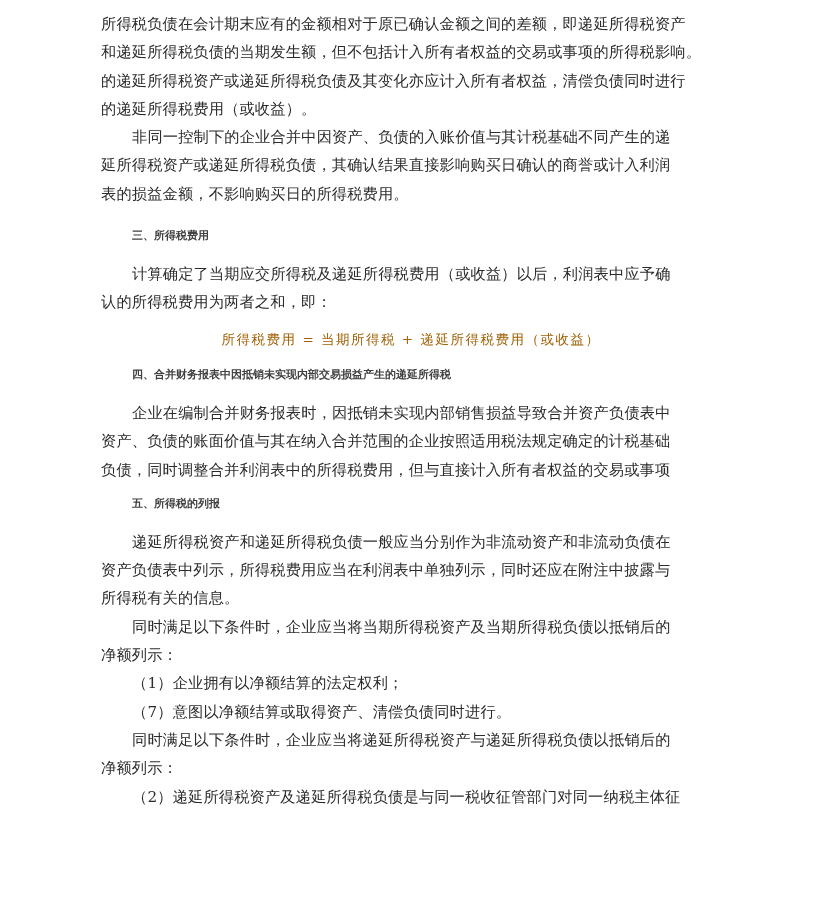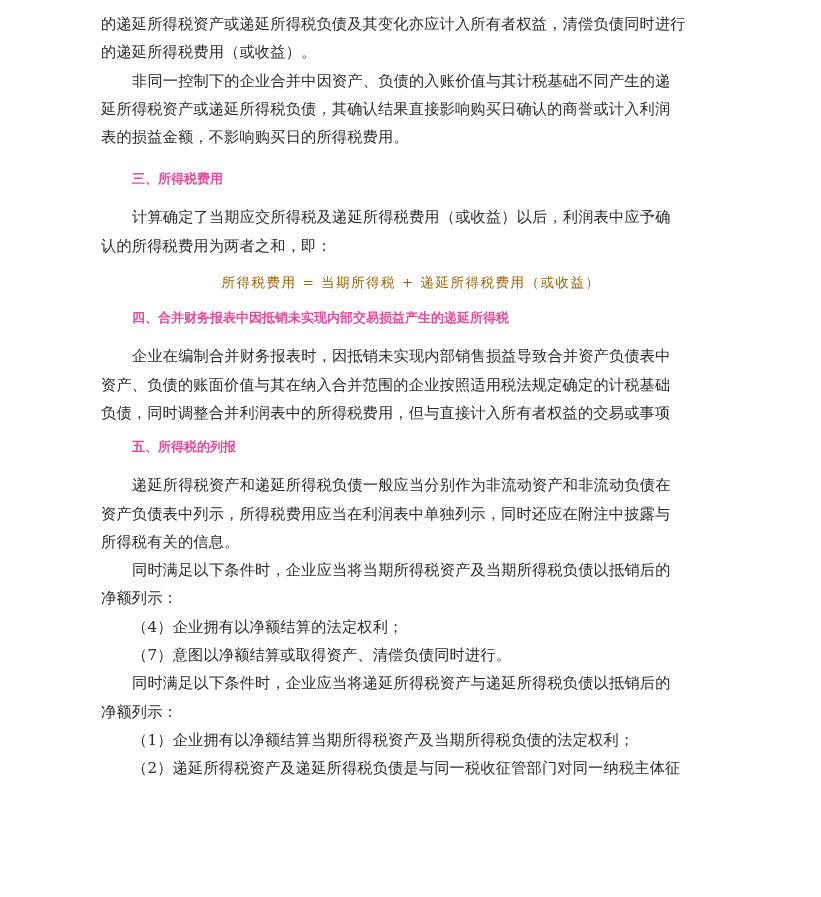--- a/index.html
+++ b/index.html
@@ -3,28 +3,32 @@
 <meta charset="utf-8">
 <style>
   html, body { margin: 0; padding: 0; background: #ffffff; }
   body { width: 821px; height: 897px; position: relative; overflow: hidden;
          font-family: "DejaVu Serif", "Liberation Serif", serif; color: #2b2b2b; }
   .page { position: absolute; left: 101px; top: 10px; width: 610px; }
   .line { font-size: 15.2px; line-height: 28.3px; height: 28.3px; white-space: nowrap;
           letter-spacing: 0.2px; }
   .indent { padding-left: 31px; }
   .heading { font-family: "DejaVu Sans", "Liberation Sans", sans-serif; font-weight: bold;
-             font-size: 13px; padding-left: 31px; height: 28px; line-height: 28px; color: #ec4899; }
+             font-size: 11px; padding-left: 31px; height: 28px; line-height: 28px; color: #404040; }
   .formula { text-align: center; font-size: 13.5px; letter-spacing: 1.5px; color: #a16207; padding-left: 10px; }
   .gap { height: 14px; }
 </style>
 </head>
 <body>
 
 <div class="page">
+  <div>
+    <div class="line">所得税负债在会计期末应有的金额相对于原已确认金额之间的差额，即递延所得税资产</div>
+    <div class="line">和递延所得税负债的当期发生额，但不包括计入所有者权益的交易或事项的所得税影响。</div>
+  </div>
   <div>
     <div class="line">的递延所得税资产或递延所得税负债及其变化亦应计入所有者权益，清偿负债同时进行</div>
     <div class="line">的递延所得税费用（或收益）。</div>
   </div>
   <div>
     <div class="line indent">非同一控制下的企业合并中因资产、负债的入账价值与其计税基础不同产生的递</div>
     <div class="line">延所得税资产或递延所得税负债，其确认结果直接影响购买日确认的商誉或计入利润</div>
     <div class="line">表的损益金额，不影响购买日的所得税费用。</div>
   </div>
   <div class="gap"></div>
@@ -50,25 +54,24 @@
   <div>
     <div class="line indent">递延所得税资产和递延所得税负债一般应当分别作为非流动资产和非流动负债在</div>
     <div class="line">资产负债表中列示，所得税费用应当在利润表中单独列示，同时还应在附注中披露与</div>
     <div class="line">所得税有关的信息。</div>
   </div>
   <div>
     <div class="line indent">同时满足以下条件时，企业应当将当期所得税资产及当期所得税负债以抵销后的</div>
     <div class="line">净额列示：</div>
   </div>
   <div>
-    <div class="line indent">（4）企业拥有以净额结算的法定权利；</div>
+    <div class="line indent">（1）企业拥有以净额结算的法定权利；</div>
     <div class="line indent">（7）意图以净额结算或取得资产、清偿负债同时进行。</div>
   </div>
   <div>
     <div class="line indent">同时满足以下条件时，企业应当将递延所得税资产与递延所得税负债以抵销后的</div>
     <div class="line">净额列示：</div>
   </div>
   <div>
-    <div class="line indent">（1）企业拥有以净额结算当期所得税资产及当期所得税负债的法定权利；</div>
     <div class="line indent">（2）递延所得税资产及递延所得税负债是与同一税收征管部门对同一纳税主体征</div>
 
   </div>
 </div>
 
 </body></html>

